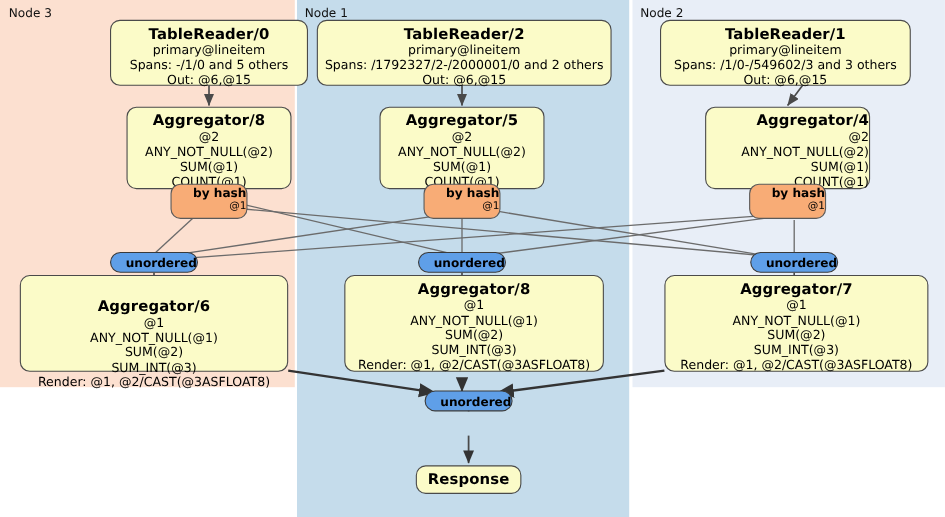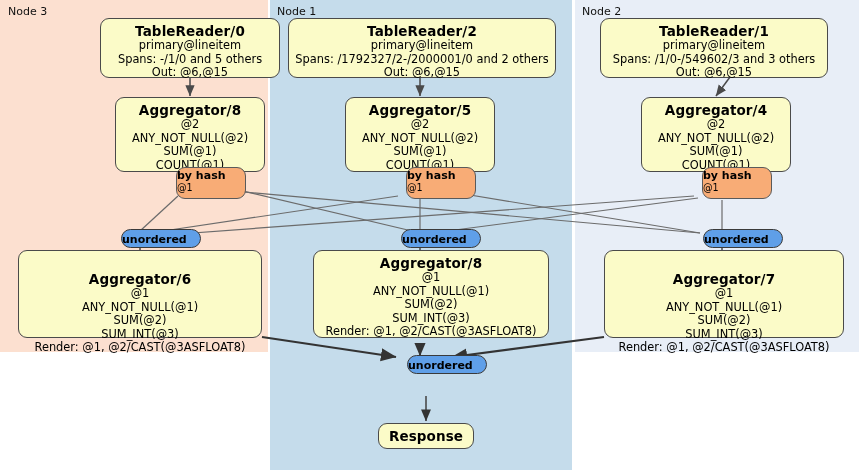--- a/index.html
+++ b/index.html
@@ -8,21 +8,21 @@
 
   .panel{position:absolute;box-sizing:border-box;}
   .panel-label{position:absolute;font-size:11px;color:#111;font-family:"DejaVu Sans",sans-serif;}
 
   .node-box{position:absolute;box-sizing:border-box;background:#fbfbc8;border:1.4px solid #4a4a4a;
             border-radius:9px;text-align:center;color:#000;box-shadow:0 0 0 0 rgba(0,0,0,0);}
   .node-title{font-weight:bold;font-size:13.5px;line-height:16px;letter-spacing:.1px;}
   .node-line{font-size:11.4px;line-height:13.6px;white-space:nowrap;}
 
   .pill{position:absolute;box-sizing:border-box;border:1.3px solid #5a5a5a;border-radius:10px;
-        text-align:left;z-index:6;margin-left:21px;}
+        text-align:right;z-index:6;}
   .pill-hash{background:#f8ac76;border-radius:9px;}
   .pill-unordered{background:#5f9fe8;border-radius:11px;border-color:#3a3a3a;}
   .pill-t1{font-weight:bold;font-size:11px;line-height:12px;color:#000;}
   .pill-t2{font-size:9.6px;line-height:11px;color:#000;}
   .pill-uo-text{font-weight:bold;font-size:11px;line-height:11px;color:#000;}
 
   svg.edges{position:absolute;left:0;top:0;width:859px;height:470px;overflow:visible;}
 </style>
 </head>
 <body>
@@ -106,21 +106,21 @@
   </div>
 
   <div class="node-box" style="left:345px;top:97px;width:150px;height:75px;padding-top:4px;">
     <div class="node-title">Aggregator/5</div>
     <div class="node-line">@2</div>
     <div class="node-line">ANY_NOT_NULL(@2)</div>
     <div class="node-line">SUM(@1)</div>
     <div class="node-line">COUNT(@1)</div>
   </div>
 
-  <div class="node-box" style="left:641px;top:97px;width:150px;height:75px;padding-top:4px;">
+  <div class="node-box" style="left:641px;top:97px;width:150px;height:75px;padding-top:4px;text-align:right;">
     <div class="node-title">Aggregator/4</div>
     <div class="node-line">@2</div>
     <div class="node-line">ANY_NOT_NULL(@2)</div>
     <div class="node-line">SUM(@1)</div>
     <div class="node-line">COUNT(@1)</div>
   </div>
 
   <div class="pill pill-hash" style="left:155px;top:167px;width:70px;height:32px;padding-top:2px;">
     <div class="pill-t1">by hash</div>
     <div class="pill-t2">@1</div>
@@ -155,21 +155,21 @@
 
   <div class="node-box" style="left:313px;top:250px;width:236px;height:88px;padding-top:4px;">
     <div class="node-title">Aggregator/8</div>
     <div class="node-line">@1</div>
     <div class="node-line">ANY_NOT_NULL(@1)</div>
     <div class="node-line">SUM(@2)</div>
     <div class="node-line">SUM_INT(@3)</div>
     <div class="node-line">Render: @1, @2/CAST(@3ASFLOAT8)</div>
   </div>
 
-  <div class="node-box" style="left:604px;top:250px;width:240px;height:88px;padding-top:20px;">
+  <div class="node-box" style="left:604px;top:250px;width:240px;height:88px;padding-top:4px;">
     <div class="node-title">Aggregator/7</div>
     <div class="node-line">@1</div>
     <div class="node-line">ANY_NOT_NULL(@1)</div>
     <div class="node-line">SUM(@2)</div>
     <div class="node-line">SUM_INT(@3)</div>
     <div class="node-line">Render: @1, @2/CAST(@3ASFLOAT8)</div>
   </div>
 
   <div class="pill pill-unordered" style="left:386px;top:355px;width:80px;height:19px;padding-top:4px;">
     <div class="pill-uo-text">unordered</div>

